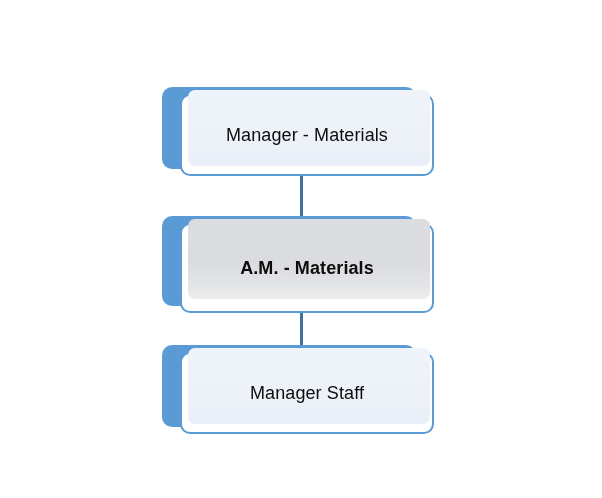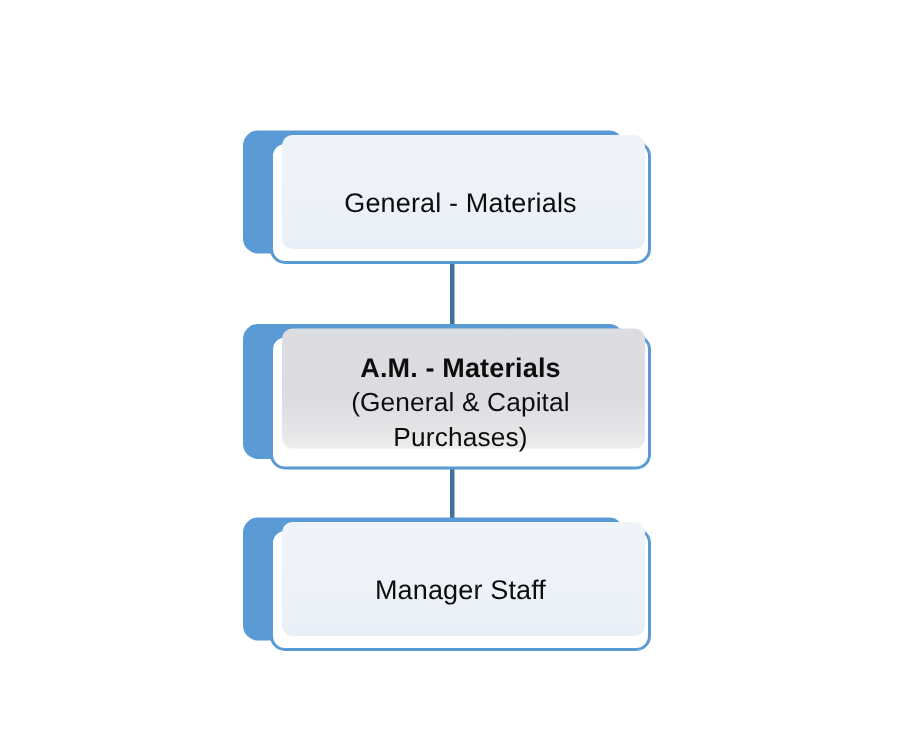--- a/index.html
+++ b/index.html
@@ -136,32 +136,31 @@
   <div class="connector c1"></div>
 
   <div class="connector c2"></div>
 
   <div class="node" id="node-manager">
     <div class="node-shadow"></div>
     <div class="node-frame">
       <div class="node-fill light"></div>
     </div>
     <div class="node-text">
-      <div class="node-title">General - Materials</div>
+      <div class="node-title">Manager - Materials</div>
     </div>
   </div>
 
   <div class="node" id="node-am">
     <div class="node-shadow"></div>
     <div class="node-frame">
       <div class="node-fill gray"></div>
     </div>
     <div class="node-text">
       <div class="node-title bold">A.M. - Materials</div>
-      <div class="node-sub">(General &amp; Capital Purchases)</div>
     </div>
   </div>
 
   <div class="node" id="node-support">
     <div class="node-shadow"></div>
     <div class="node-frame">
       <div class="node-fill light"></div>
     </div>
     <div class="node-text">
       <div class="node-title">Manager Staff</div>

